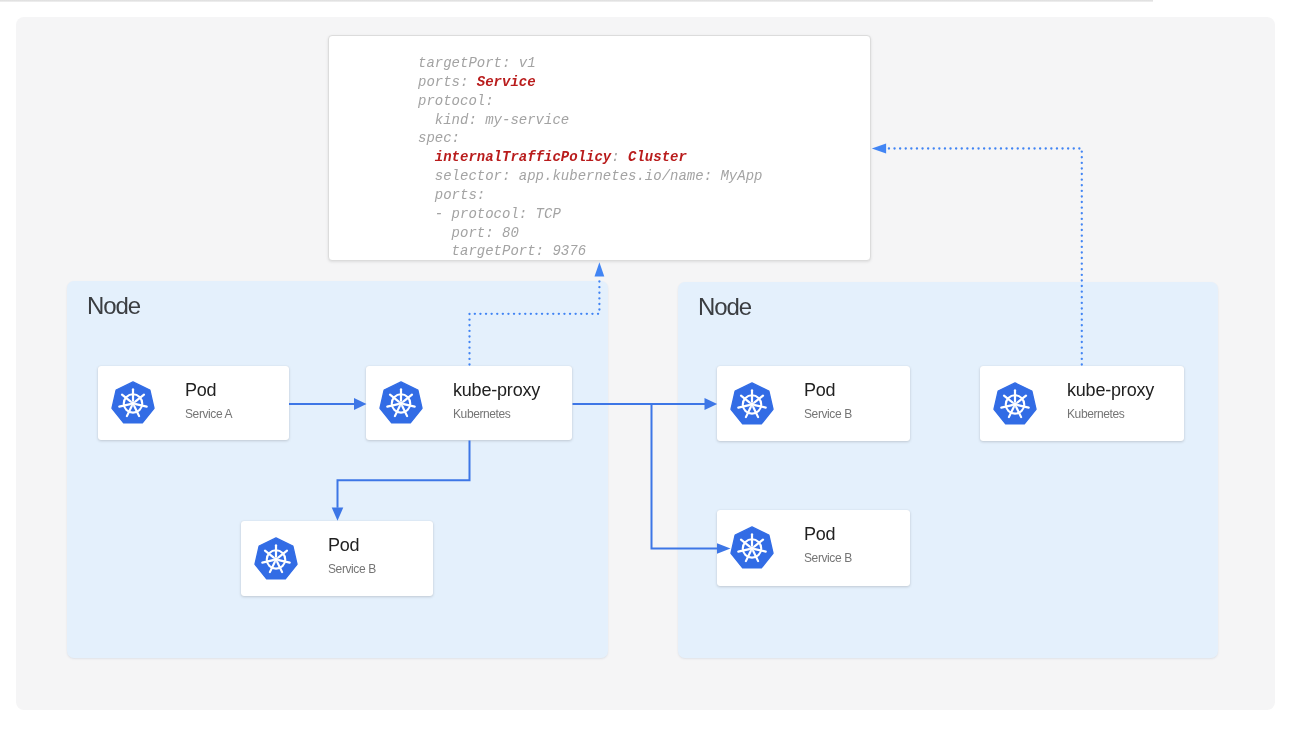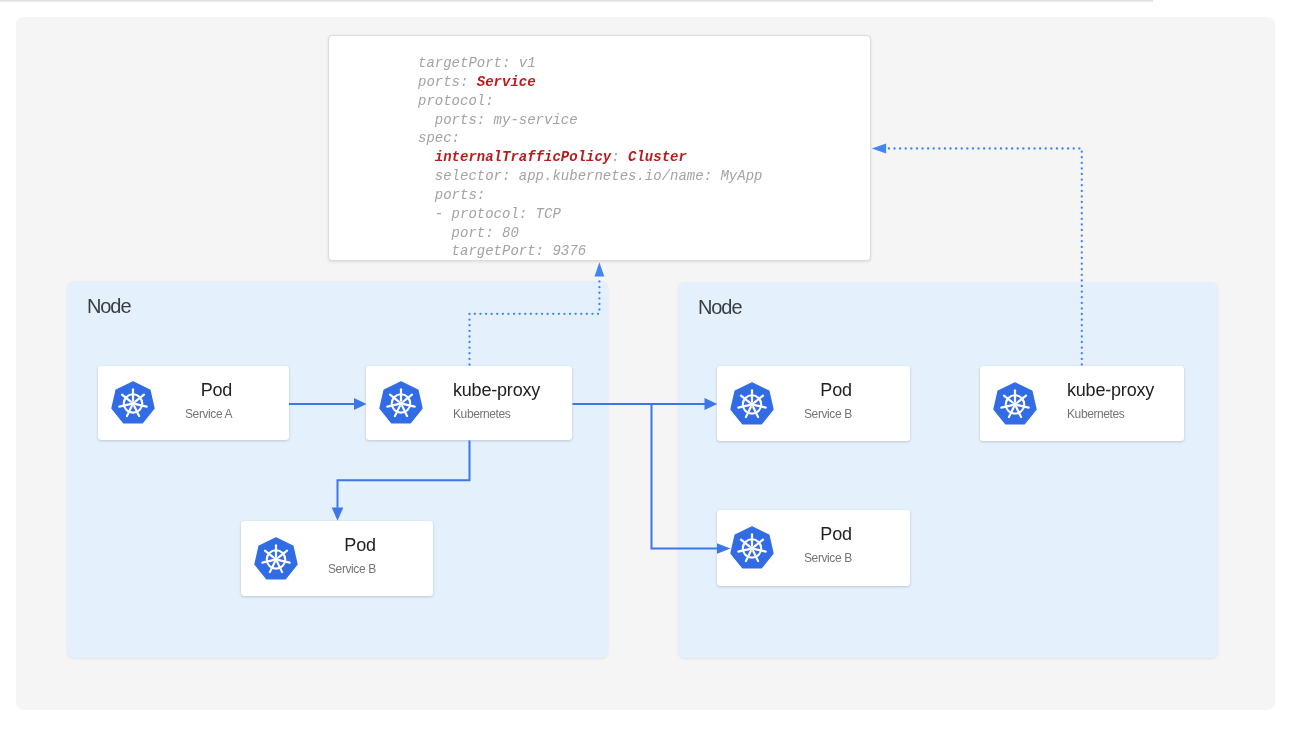--- a/index.html
+++ b/index.html
@@ -21,33 +21,33 @@
           font-family:"Liberation Mono", monospace; font-style:italic;
           font-size:14px; line-height:18.85px; white-space:pre;
           color:#a3a3a3; font-weight:400; }
   .code .b { color:#b91c1c; font-weight:700; }
 
   
   .node { position:absolute; background:#e4f0fc; border-radius:7px;
           box-shadow:0 1px 2px rgba(70,90,120,0.12); }
   .node-left  { left:51px;  top:264px; width:541px; height:377px; }
   .node-right { left:662px; top:265px; width:540px; height:376px; }
-  .node-label { position:absolute; left:20px; top:14px; font-size:20px; line-height:22px;
+  .node-label { position:absolute; left:20px; top:14px; font-size:24px; line-height:22px;
                 color:#3a3d41; letter-spacing:-1.1px; }
 
   
   .card { position:absolute; background:#ffffff; border-radius:3px;
           box-shadow:0 1px 3px rgba(0,0,0,0.16), 0 0 1px rgba(0,0,0,0.10);
           display:flex; align-items:center; }
   .card .icon { position:absolute; left:13px; top:50%; margin-top:-22px;
                 width:44px; height:44px; }
   .card .icon svg { width:44px; height:44px; display:block; }
   .card .txt { position:absolute; left:87px; top:13px; display:flex;
                flex-direction:column; }
-  .card .title { font-size:18px; line-height:23.5px; color:#212121; letter-spacing:-0.2px;text-align:right; }
+  .card .title { font-size:18px; line-height:23.5px; color:#212121; letter-spacing:-0.2px; }
   .card .subtitle { font-size:12px; line-height:23.5px; color:#757575; letter-spacing:-0.4px; }
 
   .card-pod-a   { left:82px;  top:349px; width:191px; height:74px; }
   .card-kpl     { left:350px; top:349px; width:206px; height:74px; }
   .card-pod-bl  { left:225px; top:504px; width:192px; height:75px; }
   .card-pod-br1 { left:701px; top:349px; width:193px; height:75px; }
   .card-pod-br2 { left:701px; top:493px; width:193px; height:76px; }
   .card-kpr     { left:964px; top:349px; width:204px; height:75px; }
 
   
@@ -79,21 +79,21 @@
 
 <div class="stage">
   <div class="topline"></div>
 
   <div class="panel">
 
     <div class="yaml-card">
       <pre class="code" id="yaml-code"><span>targetPort: v1</span>
 <span>ports: </span><span class="b">Service</span>
 <span>protocol:</span>
-<span>  ports: my-service</span>
+<span>  kind: my-service</span>
 <span>spec:</span>
 <span>  </span><span class="b">internalTrafficPolicy</span><span>: </span><span class="b">Cluster</span>
 <span>  selector: app.kubernetes.io/name: MyApp</span>
 <span>  ports:</span>
 <span>  - protocol: TCP</span>
 <span>    port: 80</span>
 <span>    targetPort: 9376</span></pre>
     </div>
 
     <section class="node node-left">

